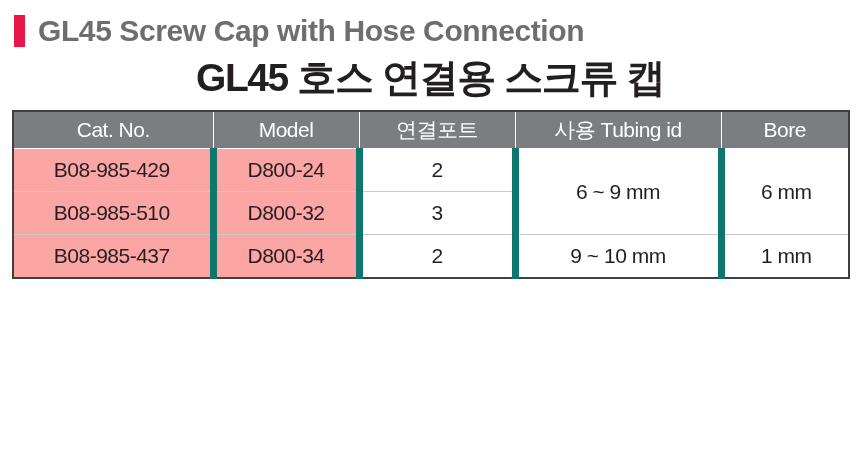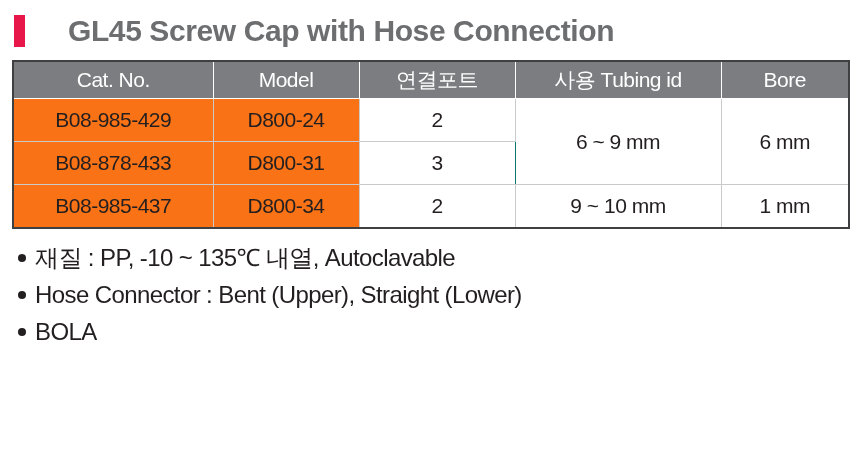--- a/index.html
+++ b/index.html
@@ -20,21 +20,20 @@
     height: 466px;
     box-sizing: border-box;
   }
 
   
   .title-row {
     display: flex;
     align-items: center;
     padding: 10px 0 0 14px;
     height: 42px;
-    gap: 30px;
   }
   .title-bar {
     width: 11px;
     height: 32px;
     background: #e8174a;
     margin-right: 13px;
     flex: 0 0 auto;
   }
   .title-en {
     font-size: 30px;
@@ -81,29 +80,29 @@
     border: 1px solid #ffffff;
     border-top: 2px solid #3f4042;
   }
   table.spec thead th.first { border-left: 2px solid #3f4042; }
   table.spec thead th.last  { border-right: 2px solid #3f4042; margin-top: 27px; }
 
   table.spec tbody td {
     height: 42px;
     background: #ffffff;
     border-bottom: 1px solid #c9cacc;
-    border-left: 1px solid #0f766e;
+    border-left: 7px solid #0f766e;
     border-right: 1px solid #c9cacc;
     border-top: none;
   }
   table.spec tbody tr:last-child td {
     border-bottom: 2px solid #3f4042;
   }
   table.spec tbody td.shade {
-    background: #f97316;
+    background: #fca5a5;
   }
   table.spec tbody td.edge-l { border-left: 2px solid #3f4042; }
   table.spec tbody td.edge-r { border-right: 2px solid #3f4042; }
 
   
   .bullets {
     padding: 14px 0 0 16px;
   }
   .bullet {
     display: flex;
@@ -128,20 +127,21 @@
 </head>
 <body>
 
 <div class="page">
 
   <div class="title-row">
     <div class="title-bar"></div>
     <div class="title-en">GL45 Screw Cap with Hose Connection</div>
   </div>
 
+  <div class="title-ko">GL45 호스 연결용 스크류 캡</div>
 
   <div class="tbl-wrap">
     <table class="spec">
       <colgroup>
         <col style="width:200px">
         <col style="width:146px">
         <col style="width:156px">
         <col style="width:206px">
         <col style="width:128px">
       </colgroup>
@@ -156,43 +156,29 @@
       </thead>
       <tbody>
         <tr>
           <td class="shade edge-l">B08-985-429</td>
           <td class="shade">D800-24</td>
           <td>2</td>
           <td rowspan="2">6 ~ 9 mm</td>
           <td rowspan="2" class="edge-r">6 mm</td>
         </tr>
         <tr>
-          <td class="shade edge-l">B08-878-433</td>
-          <td class="shade">D800-31</td>
+          <td class="shade edge-l">B08-985-510</td>
+          <td class="shade">D800-32</td>
           <td>3</td>
         </tr>
         <tr>
           <td class="shade edge-l">B08-985-437</td>
           <td class="shade">D800-34</td>
           <td>2</td>
           <td>9 ~ 10 mm</td>
           <td class="edge-r">1 mm</td>
         </tr>
       </tbody>
     </table>
   </div>
 
-  <div class="bullets">
-    <div class="bullet">
-      <div class="dot"></div>
-      <div class="bullet-text">재질 : PP, -10 ~ 135℃ 내열, Autoclavable</div>
-    </div>
-    <div class="bullet">
-      <div class="dot"></div>
-      <div class="bullet-text">Hose Connector : Bent (Upper), Straight (Lower)</div>
-    </div>
-    <div class="bullet">
-      <div class="dot"></div>
-      <div class="bullet-text">BOLA</div>
-    </div>
-  </div>
 
 </div>
 
 </body></html>

